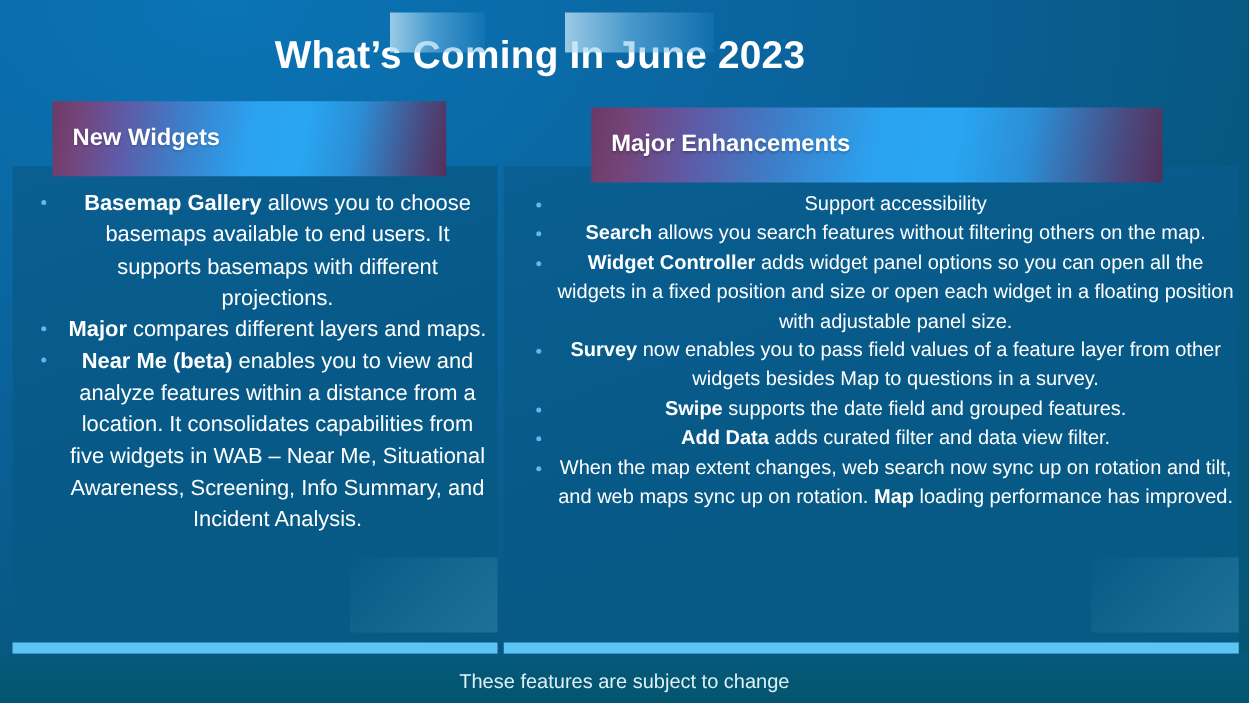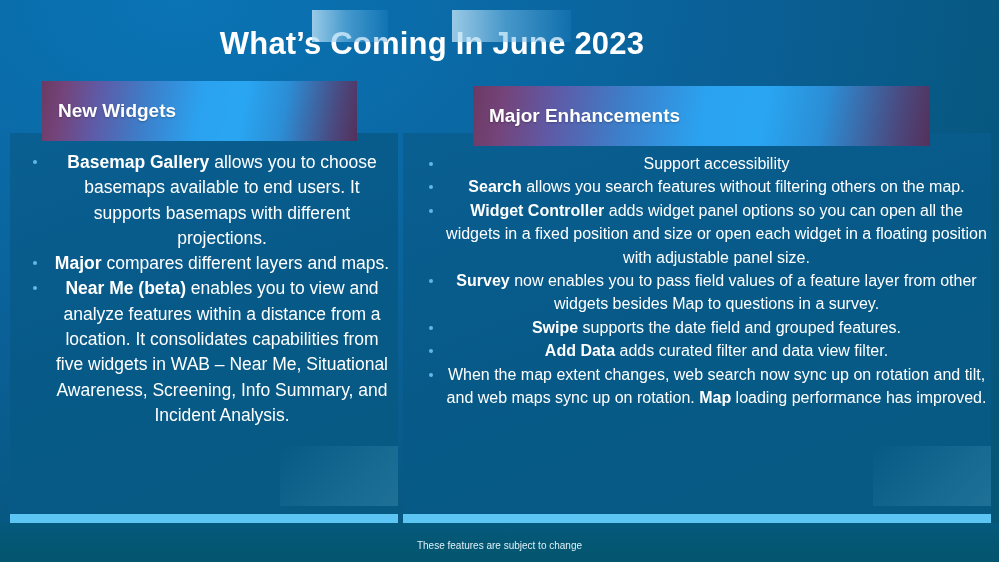--- a/index.html
+++ b/index.html
@@ -144,21 +144,21 @@
     height: 39px;
     background: linear-gradient(180deg, #05597d 0%, #045772 60%, #04566f 100%);
   }
   #footer-note {
     position: absolute;
     left: 0;
     top: 538px;
     width: 999px;
     text-align: center;
     color: #dff0f8;
-    font-size: 10px;
+    font-size: 16px;
     line-height: 15px;
   }
 </style>
 </head>
 <body>
 
 <div id="slide">
 
   <div id="title">What’s Coming In June 2023</div>
 

